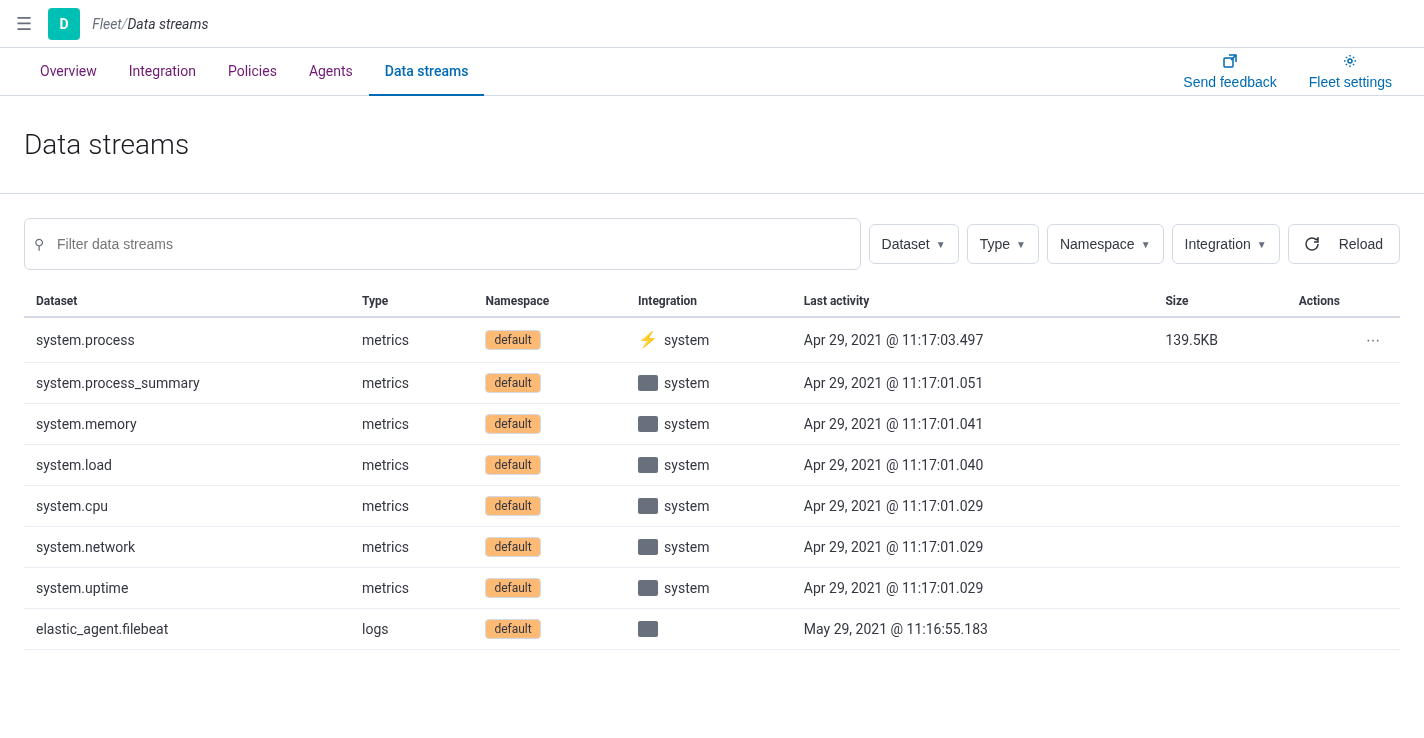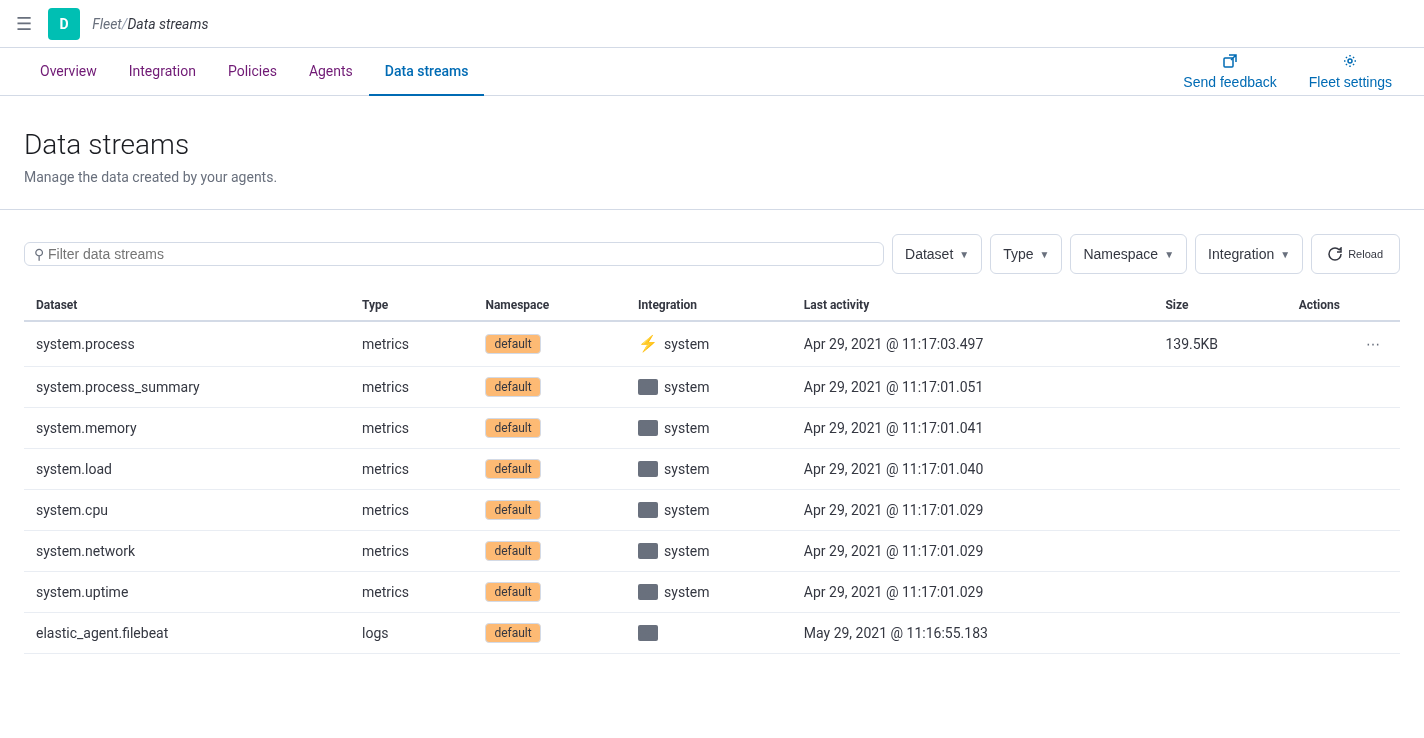--- a/index.html
+++ b/index.html
@@ -85,39 +85,39 @@
       display: flex; align-items: center; gap: 8px; margin-bottom: 16px;
     }
     .search-wrap {
       flex: 1; position: relative;
     }
     .search-icon-inner {
       position: absolute; left: 10px; top: 50%; transform: translateY(-50%);
       color: #69707d; font-size: 14px;
     }
     .search-input {
-      width: 100%; height: 24px;
+      width: 100%; height: 52px;
       border: 1px solid #d3dae6; border-radius: 6px;
-      padding: 0 12px 0 23px;
+      padding: 0 12px 0 32px;
       font-size: 14px; color: #343741;
       outline: none;
     }
     .filter-btn {
       display: flex; align-items: center; gap: 6px;
       height: 40px; padding: 0 12px;
       border: 1px solid #d3dae6; border-radius: 6px;
       background: #fff; color: #343741; font-size: 14px; cursor: pointer;
       white-space: nowrap;
     }
     .chevron { font-size: 10px; color: #69707d; }
     .reload-btn {
-      display: flex; align-items: center; gap: 6px;
+      display: flex; align-items: center; gap: 20px;
       height: 40px; padding: 0 16px;
       border: 1px solid #d3dae6; border-radius: 6px;
-      background: #fff; color: #343741; font-size: 11px; cursor: pointer;
+      background: #fff; color: #343741; font-size: 14px; cursor: pointer;
     }
 
     
     .table-wrap { width: 100%; overflow: visible; position: relative; }
     table { width: 100%; border-collapse: collapse; }
     thead th {
       text-align: left; padding: 8px 12px;
       font-size: 12px; font-weight: 700; color: #343741;
       border-bottom: 2px solid #d3dae6;
       white-space: nowrap;
@@ -198,21 +198,20 @@
         <circle cx="7" cy="7" r="2"></circle>
         <path d="M7 1v1.5M7 11.5V13M1 7h1.5M11.5 7H13M2.93 2.93l1.06 1.06M10.01 10.01l1.06 1.06M2.93 11.07l1.06-1.06M10.01 3.99l1.06-1.06"></path>
       </svg>
       <span>Fleet settings</span>
     </button>
   </div>
 </div>
 
 <div class="page-header">
   <h1 class="page-title">Data streams</h1>
-  <p class="page-subtitle">Manage the data created by your agents.</p>
 </div>
 
 <div class="content">
 
   <div class="filter-bar">
     <div class="search-wrap">
       <span class="search-icon-inner">⚲</span>
       <input type="text" class="search-input" placeholder="Filter data streams" style="">
     </div>
     <button class="filter-btn">

